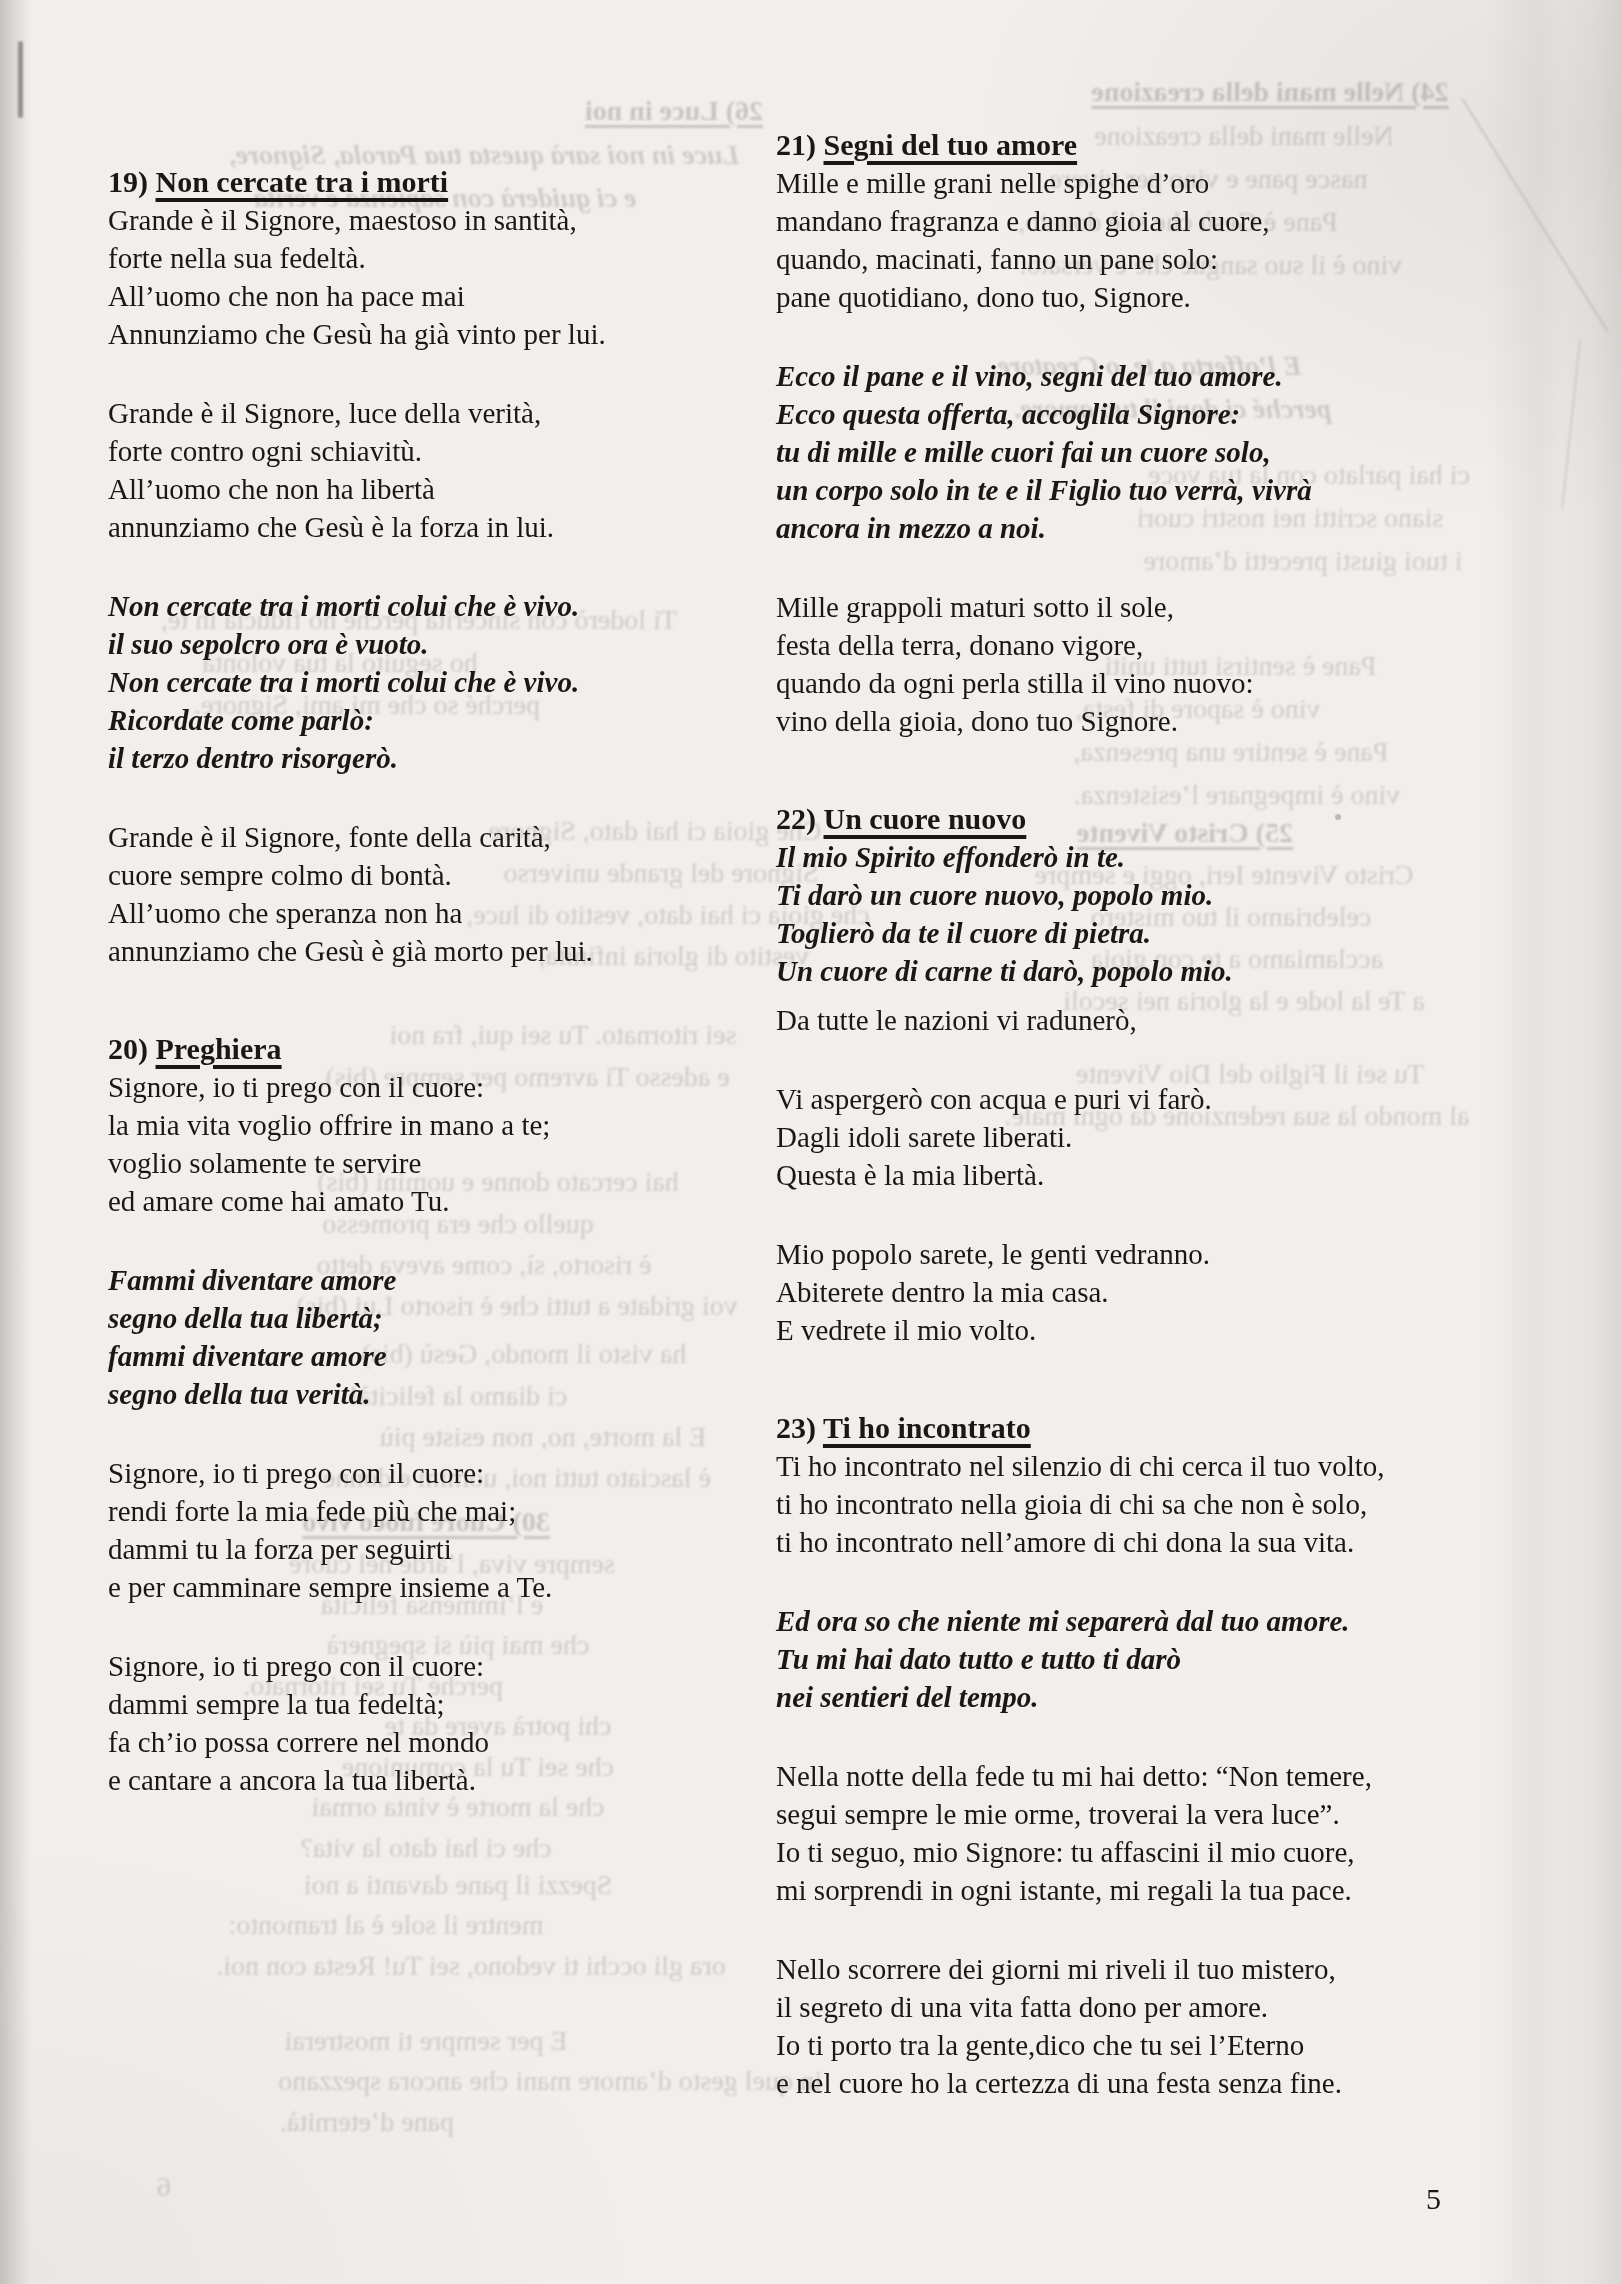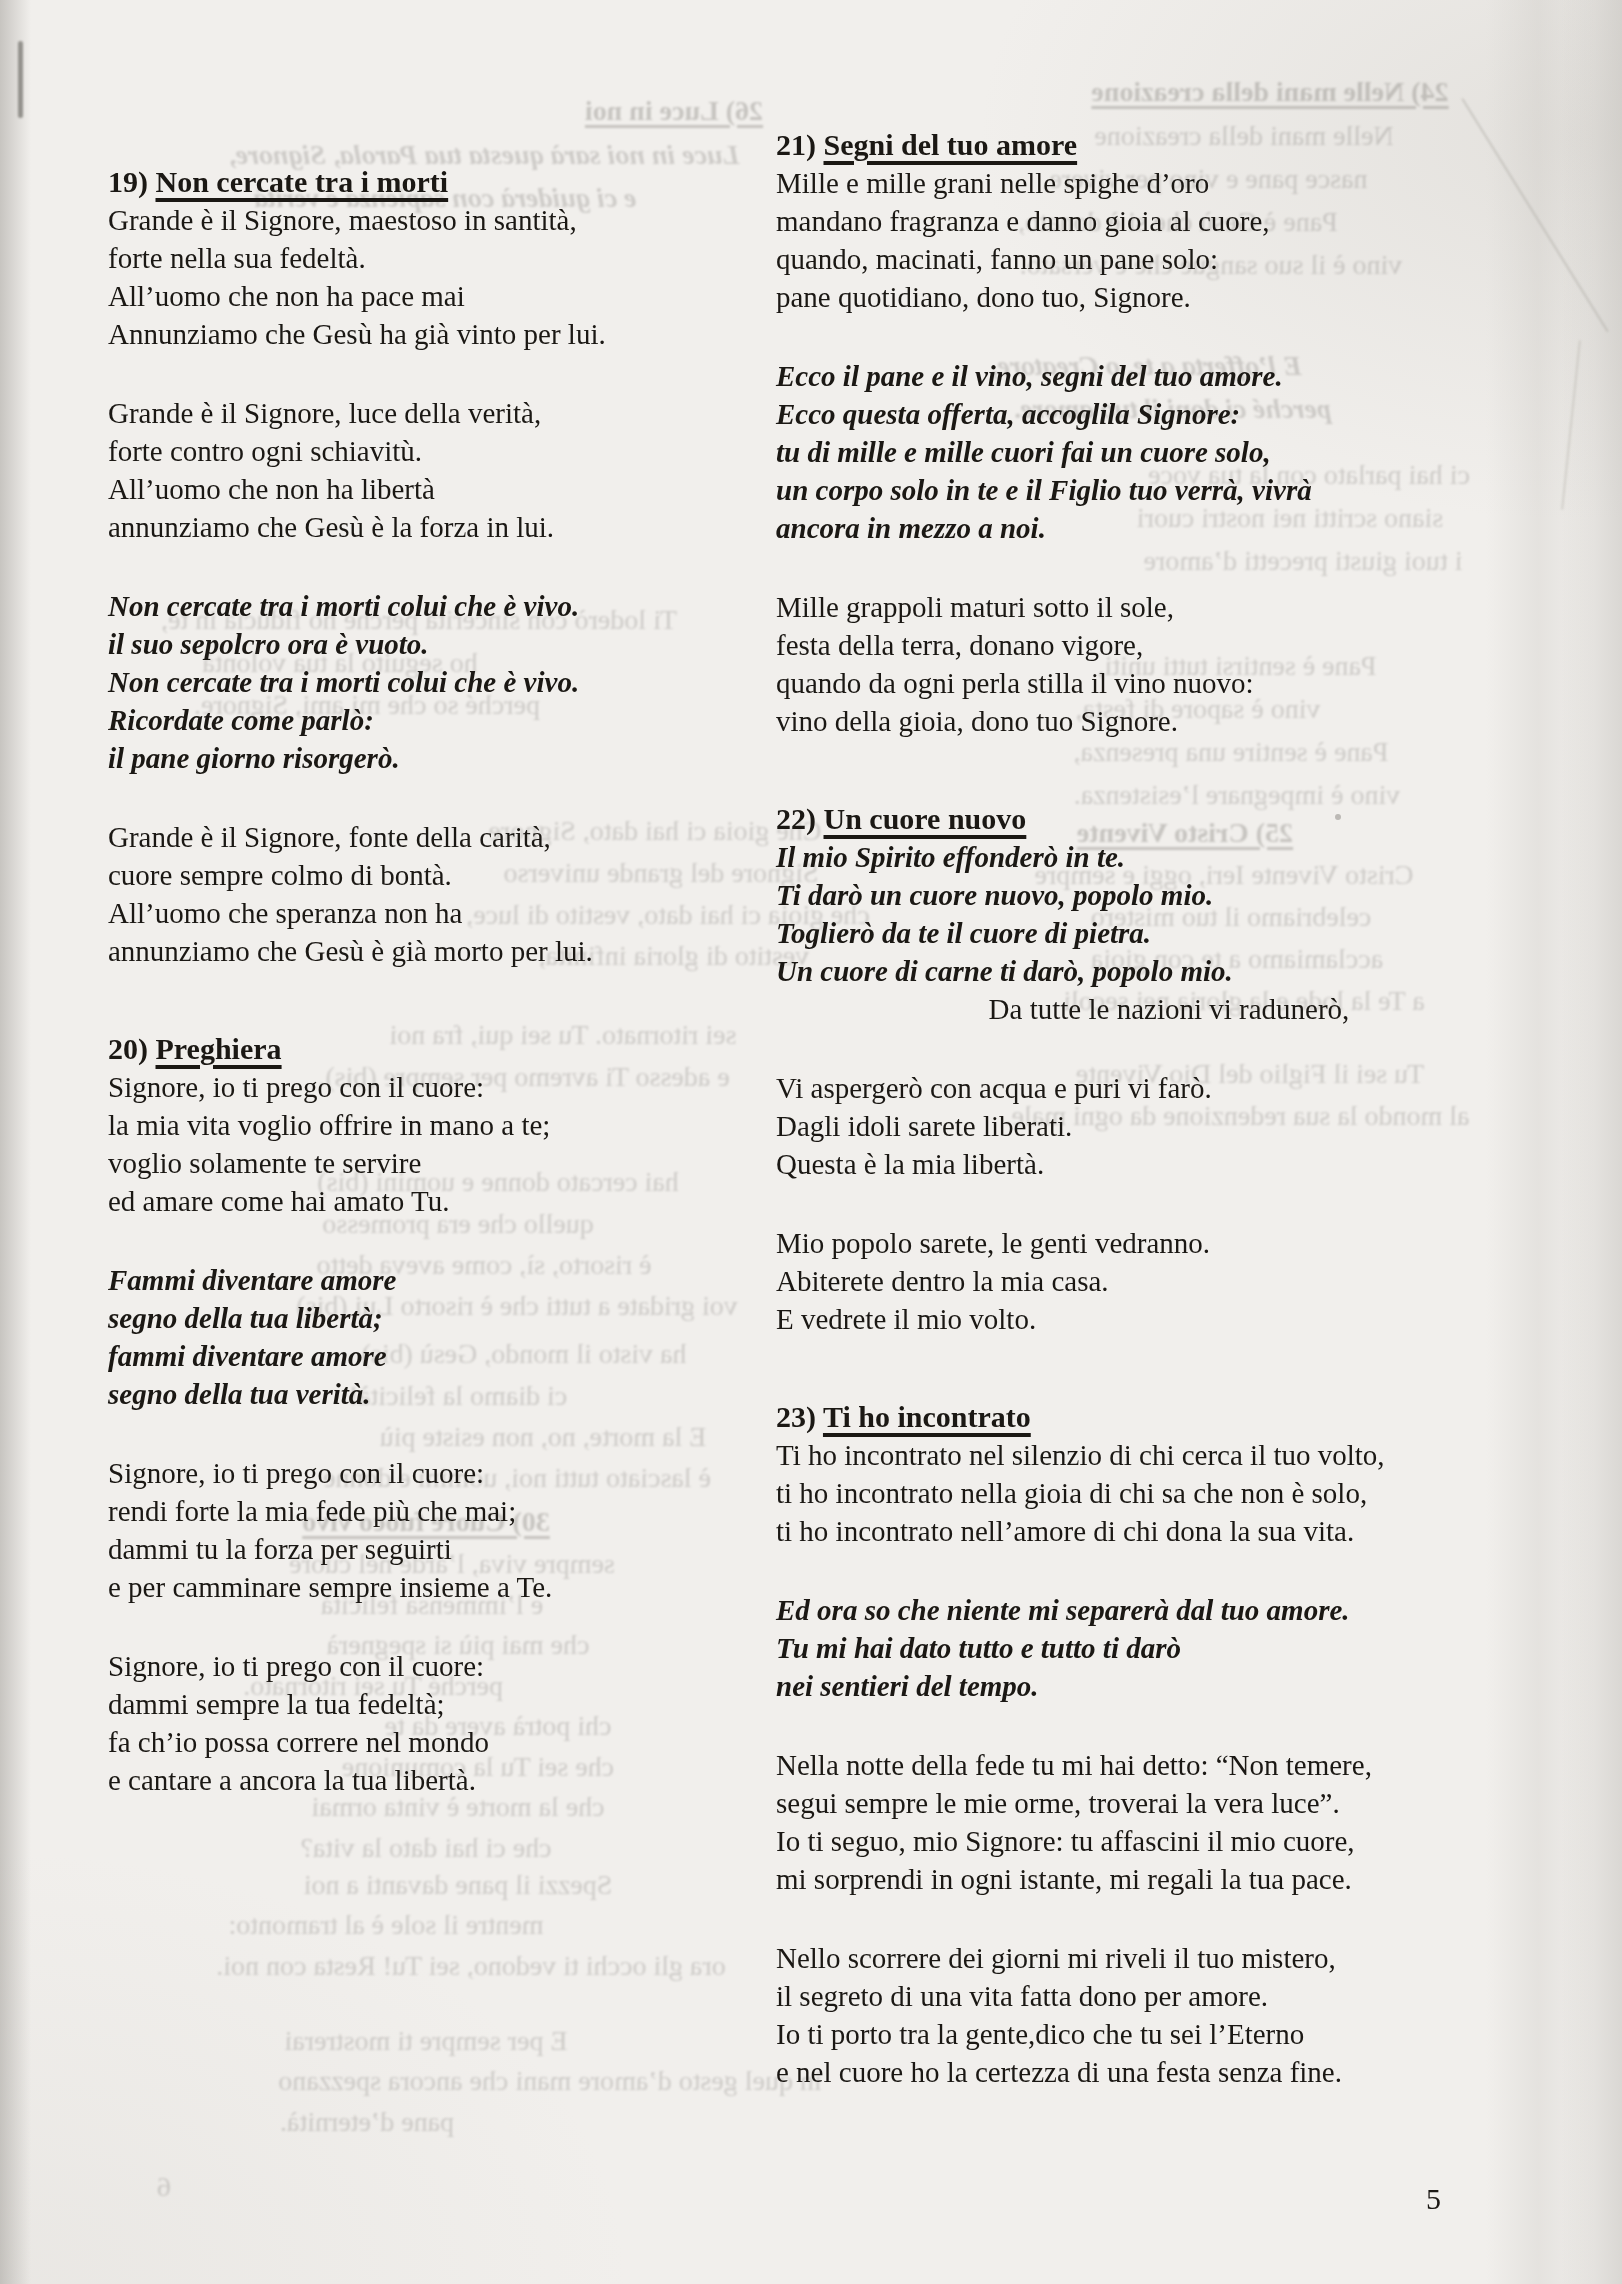--- a/index.html
+++ b/index.html
@@ -19,21 +19,21 @@
       #f1efec;
   }
   .column{position:absolute;}
   #col-left{left:108px;top:163px;width:655px;}
   #col-right{left:776px;top:126px;width:786px;}
   .song-title{margin:0;font-size:30px;line-height:38px;font-weight:bold;white-space:nowrap;}
   .song-title-text{text-decoration:underline;text-decoration-thickness:3.9px;text-underline-offset:5.9px;}
   .line{font-size:29px;line-height:38px;white-space:nowrap;}
   .block{margin-top:41px;}
   .song-title + .block{margin-top:0;}
-  .block.joined{margin-top:0;text-align:center;}
+  .block.joined{margin-top:11px;}
   .song{margin-top:0;}
   .song + .song{margin-top:60px;}
   .refrain .line{font-weight:bold;font-style:italic;}
   
   .ghost{
     position:absolute;
     transform:translateX(-50%) scaleX(-1);
     font-size:28px;line-height:37px;
     color:rgba(112,108,102,.27);
     filter:blur(1px);
@@ -125,21 +125,21 @@
           <div class="line">Grande è il Signore, luce della verità,</div>
           <div class="line">forte contro ogni schiavitù.</div>
           <div class="line">All’uomo che non ha libertà</div>
           <div class="line">annunziamo che Gesù è la forza in lui.</div>
         </div>
         <div class="block refrain">
           <div class="line">Non cercate tra i morti colui che è vivo.</div>
           <div class="line">il suo sepolcro ora è vuoto.</div>
           <div class="line">Non cercate tra i morti colui che è vivo.</div>
           <div class="line">Ricordate come parlò:</div>
-          <div class="line">il pane giorno risorgerò.</div>
+          <div class="line">il terzo dentro risorgerò.</div>
         </div>
         <div class="block stanza">
           <div class="line">Grande è il Signore, fonte della carità,</div>
           <div class="line">cuore sempre colmo di bontà.</div>
           <div class="line">All’uomo che speranza non ha</div>
           <div class="line">annunziamo che Gesù è già morto per lui.</div>
         </div>
       </section>
       <section class="song">
         <h2 class="song-title"><span class="song-num">20) </span><span class="song-title-text">Preghiera</span></h2>

